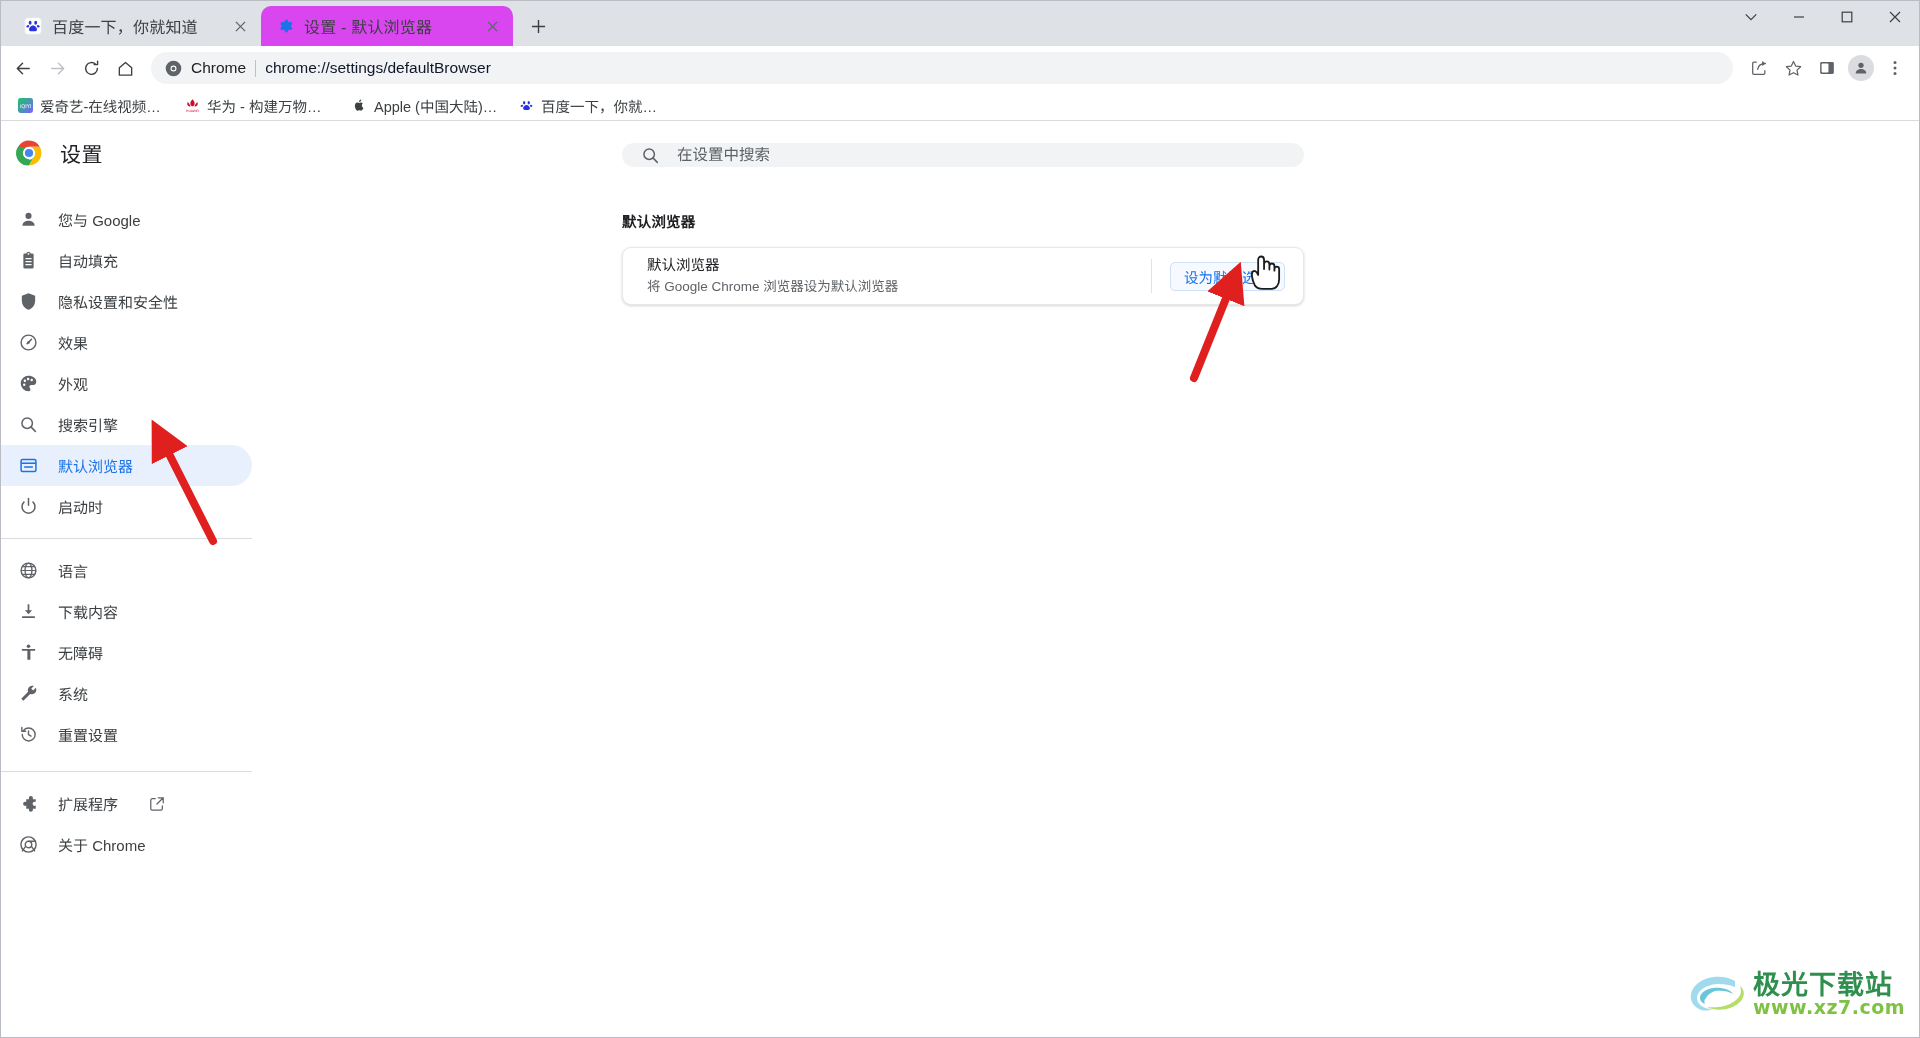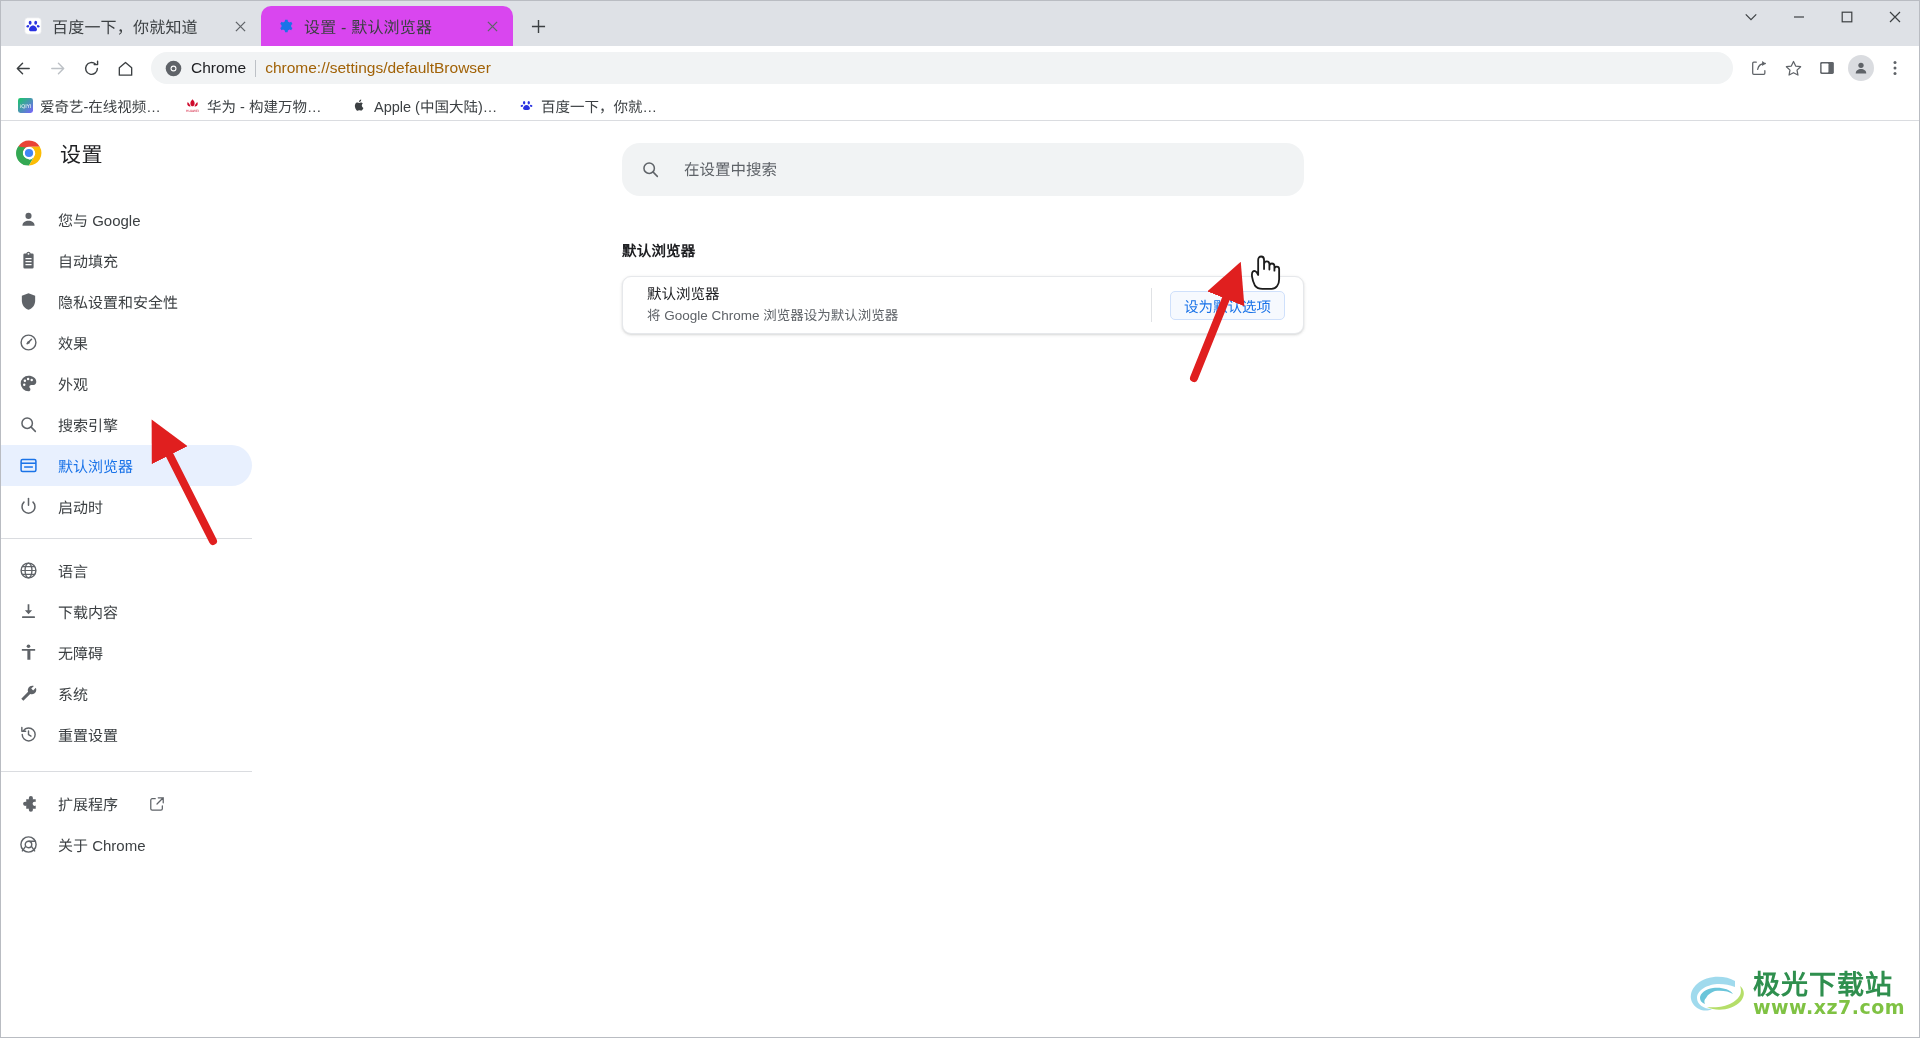--- a/index.html
+++ b/index.html
@@ -109,21 +109,21 @@
     display: flex;
     align-items: center;
     padding: 0 14px;
     margin: 0 8px;
     gap: 9px;
     min-width: 0;
   }
   .omni-chromeicon { width: 17px; height: 17px; flex: 0 0 17px; }
   .omni-brand { font-size: 15.5px; color: #202124; white-space: nowrap; }
   .omni-div { width: 1px; height: 17px; background: #bdc1c6; }
-  .omni-url { font-size: 15.5px; color: #a16207; white-space: nowrap; overflow: hidden; text-overflow: ellipsis; }
+  .omni-url { font-size: 15.5px; color: #0f172a; white-space: nowrap; overflow: hidden; text-overflow: ellipsis; }
   .avatar {
     width: 26px; height: 26px;
     border-radius: 50%;
     background: #dadce0;
     display: flex; align-items: center; justify-content: center;
     margin: 0 3px;
     flex: 0 0 26px;
   }
 
   
@@ -211,27 +211,27 @@
   .main {
     flex: 1 1 auto;
     position: relative;
     padding-top: 22px;
   }
   .searchwrap {
     width: 682px;
     margin-left: 370px;
   }
   .searchbar {
-    height: 53px;
+    height: 24px;
     background: #f1f3f4;
     border-radius: 18px;
     display: flex;
     align-items: center;
     padding: 0 19px;
-    gap: 24px;
+    gap: 17px;
   }
   .searchbar .sico { width: 19px; height: 19px; color: #5f6368; flex: 0 0 19px; display:flex; }
   .searchbar input {
     flex: 1 1 auto;
     border: none; outline: none;
     background: transparent;
     font-family: inherit;
     font-size: 15.5px;
     color: #202124;
   }

